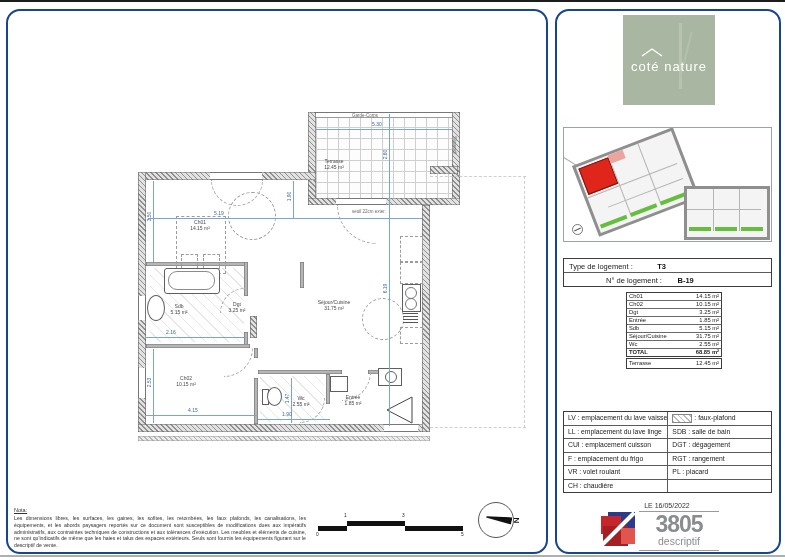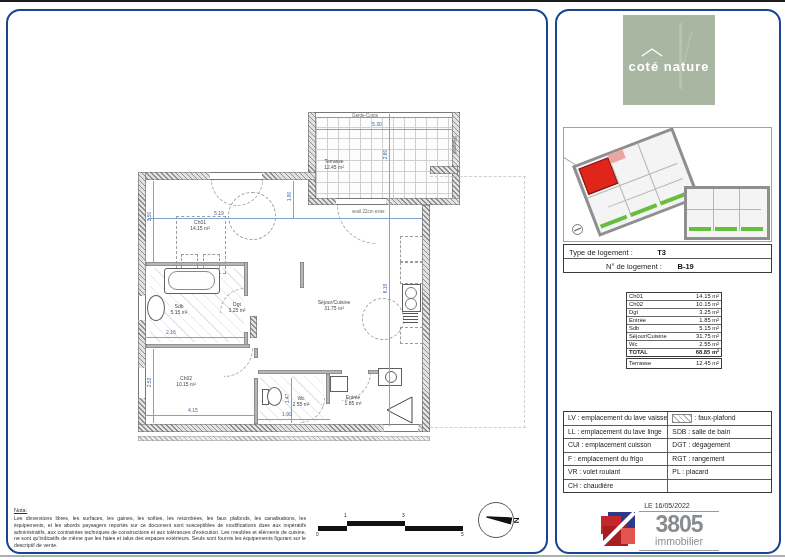--- a/index.html
+++ b/index.html
@@ -21,21 +21,21 @@
   .vtext{transform:rotate(-90deg);}
   .rlabel{position:absolute;font-size:5px;color:#4a4a4a;text-align:center;line-height:1.25;white-space:nowrap;}
   .rlabel span{display:block;}
   .ann{position:absolute;font-size:4.5px;color:#6a6a6a;line-height:1;white-space:nowrap;}
   .guide{position:absolute;border-top:1px dashed #cfcfcf;}
   .guidev{position:absolute;border-left:1px dashed #cfcfcf;}
   .soft{position:absolute;background-image:repeating-linear-gradient(45deg,transparent 0 7px,#e7e7e7 7px 8px);}
   
   #sidebar{position:absolute;left:557px;top:11px;width:220px;height:539px;}
   .brandbox{position:absolute;left:66px;top:4px;width:92px;height:90px;background:#a9b7a2;}
-  .brandtxt{position:absolute;left:0;top:44px;width:100%;text-align:center;color:#fff;font-size:13px;letter-spacing:1px;font-weight:700;}
+  .brandtxt{position:absolute;left:0;top:44px;width:100%;text-align:center;color:#fff;font-size:13px;letter-spacing:1px;font-weight:400;}
   .sprig{position:absolute;left:56px;top:8px;width:3px;height:66px;background:#b8c4b0;}
   .sprig2{position:absolute;left:62px;top:16px;width:2px;height:48px;background:#b3c0ab;transform:rotate(14deg);}
   .addr{position:absolute;left:0;top:101px;width:100%;text-align:center;font-size:10.5px;font-weight:bold;color:#1d3da8;}
   .spbox{position:absolute;left:6px;top:116px;width:207px;height:113px;border:1px solid #97a3b4;background:#fff;overflow:hidden;}
   .bldg{position:absolute;border:3px solid #8f8f8f;background:#f4f4f4;}
   .gstrip{position:absolute;background:#66bf3c;}
   .iline{position:absolute;background:#b5b5b5;}
   .tbl{position:absolute;border:1px solid #3c3c3c;background:#fff;}
   .trow{position:relative;border-bottom:1px solid #5a5a5a;}
   .trow:last-child{border-bottom:none;}
@@ -262,21 +262,21 @@
         <div class="iline" style="left:0;top:20px;width:74px;height:1px;"></div>
         <div class="gstrip" style="left:2px;top:38px;width:22px;height:4px;"></div>
         <div class="gstrip" style="left:28px;top:38px;width:22px;height:4px;"></div>
         <div class="gstrip" style="left:54px;top:38px;width:22px;height:4px;"></div>
       </div>
       <div class="abs" style="left:8px;top:96px;width:9px;height:9px;border:1px solid #777;border-radius:50%;">
         <div class="abs" style="left:1px;top:4px;width:7px;height:1px;background:#555;transform:rotate(-25deg);"></div>
       </div>
     </div>
 
-    <div class="tbl" style="left:6px;top:233px;width:207px;">
+    <div class="tbl" style="left:6px;top:247px;width:207px;">
       <div class="trow" style="height:13px;">
         <span class="ulabel">Type de logement :</span>
         <span class="uval">T3</span>
       </div>
       <div class="trow" style="height:13px;margin-left:37px;">
         <span class="ulabel">N° de logement :</span>
         <span class="uval">B-19</span>
       </div>
     </div>
 
@@ -366,16 +366,16 @@
 
     <div class="mark">
       <div class="abs" style="right:0;top:0;width:78%;height:72%;background:#2d3a8c;"></div>
       <div class="abs" style="left:0;top:4px;width:60%;height:52%;background:#c4262c;"></div>
       <div class="abs" style="left:6%;bottom:0;width:72%;height:58%;background:#a51e22;"></div>
       <div class="abs" style="right:0;bottom:2px;width:42%;height:46%;background:#e2554f;"></div>
       <div class="abs" style="left:-6px;top:15px;width:46px;height:4px;background:#fff;transform:rotate(-45deg);"></div>
     </div>
     <div class="agtxt">
       <div class="ag4807">3805</div>
-      <div class="agimmo">immobilier</div>
+      <div class="agimmo">descriptif</div>
     </div>
   </div>
 </div>
 
 </body></html>

